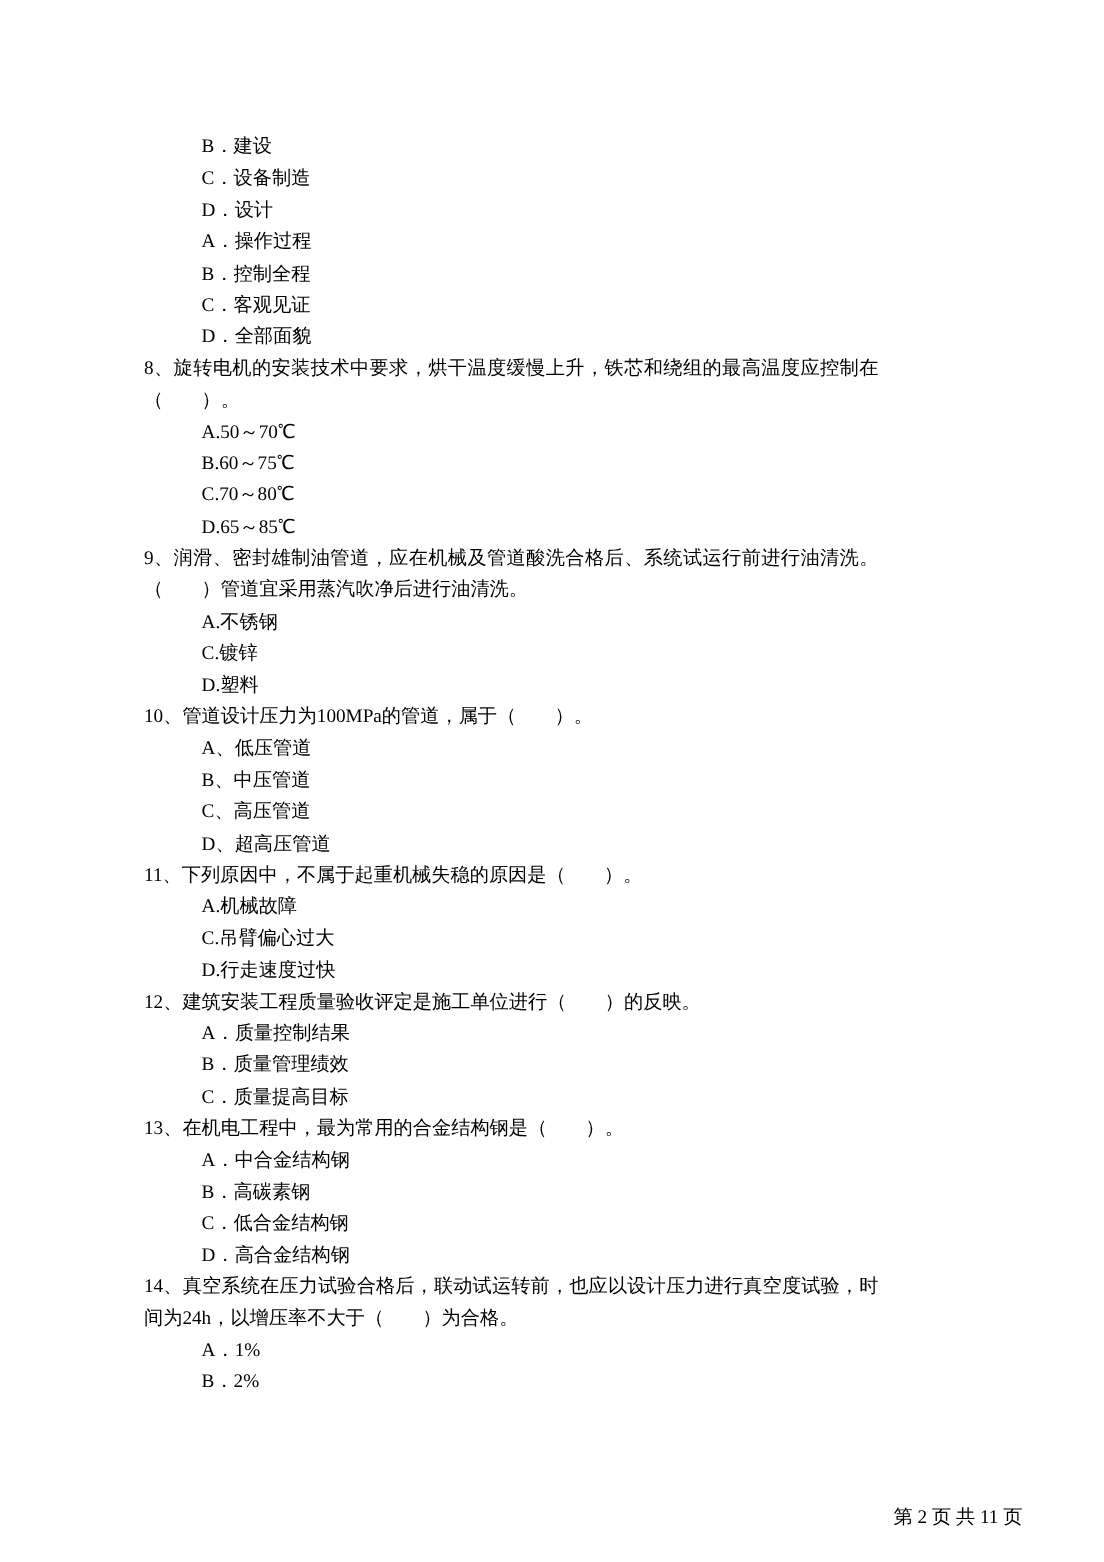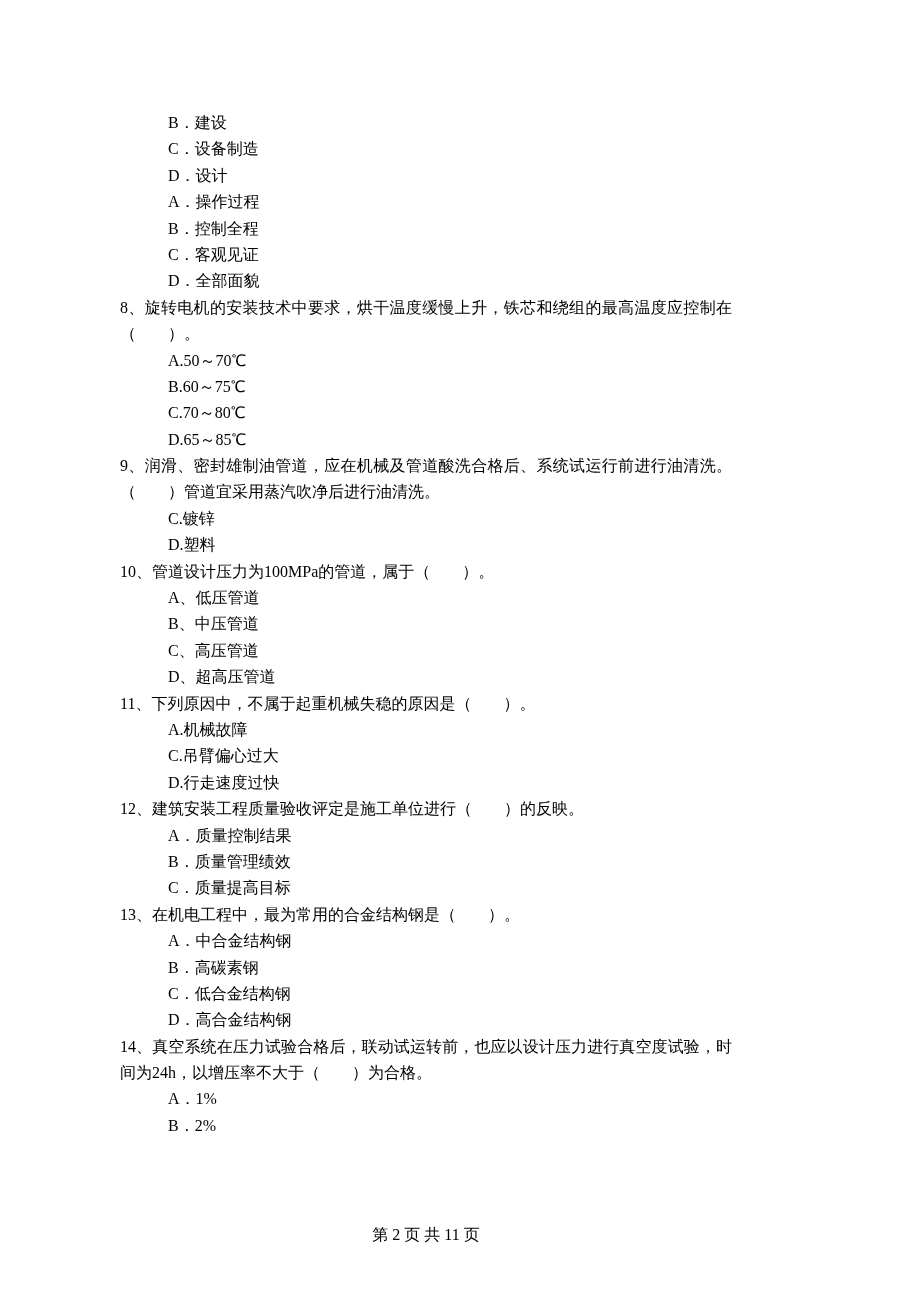--- a/index.html
+++ b/index.html
@@ -19,24 +19,24 @@
     position: relative;
   }
   .opt {
     padding-left: 48px;
   }
   .stem {
     text-align: justify;
   }
   .footer {
     position: absolute;
-    bottom: 54px;
+    bottom: 24px;
     left: 0;
     width: 100%;
-    text-align: center;
+    text-align: right;
   }
 </style>
 </head>
 <body>
 
 <div class="page">
 
   <div class="opt">B．建设</div>
   <div class="opt">C．设备制造</div>
   <div class="opt">D．设计</div>
@@ -46,20 +46,21 @@
   <div class="opt">C．客观见证</div>
   <div class="opt">D．全部面貌</div>
 
   <div class="stem">8、旋转电机的安装技术中要求，烘干温度缓慢上升，铁芯和绕组的最高温度应控制在（　　）。</div>
   <div class="opt">A.50～70℃</div>
   <div class="opt">B.60～75℃</div>
   <div class="opt">C.70～80℃</div>
   <div class="opt">D.65～85℃</div>
 
   <div class="stem">9、润滑、密封雄制油管道，应在机械及管道酸洗合格后、系统试运行前进行油清洗。（　　）管道宜采用蒸汽吹净后进行油清洗。</div>
+  <div class="opt">A.不锈钢</div>
   <div class="opt">C.镀锌</div>
   <div class="opt">D.塑料</div>
 
   <div class="stem">10、管道设计压力为100MPa的管道，属于（　　）。</div>
   <div class="opt">A、低压管道</div>
   <div class="opt">B、中压管道</div>
   <div class="opt">C、高压管道</div>
   <div class="opt">D、超高压管道</div>
 
   <div class="stem">11、下列原因中，不属于起重机械失稳的原因是（　　）。</div>

